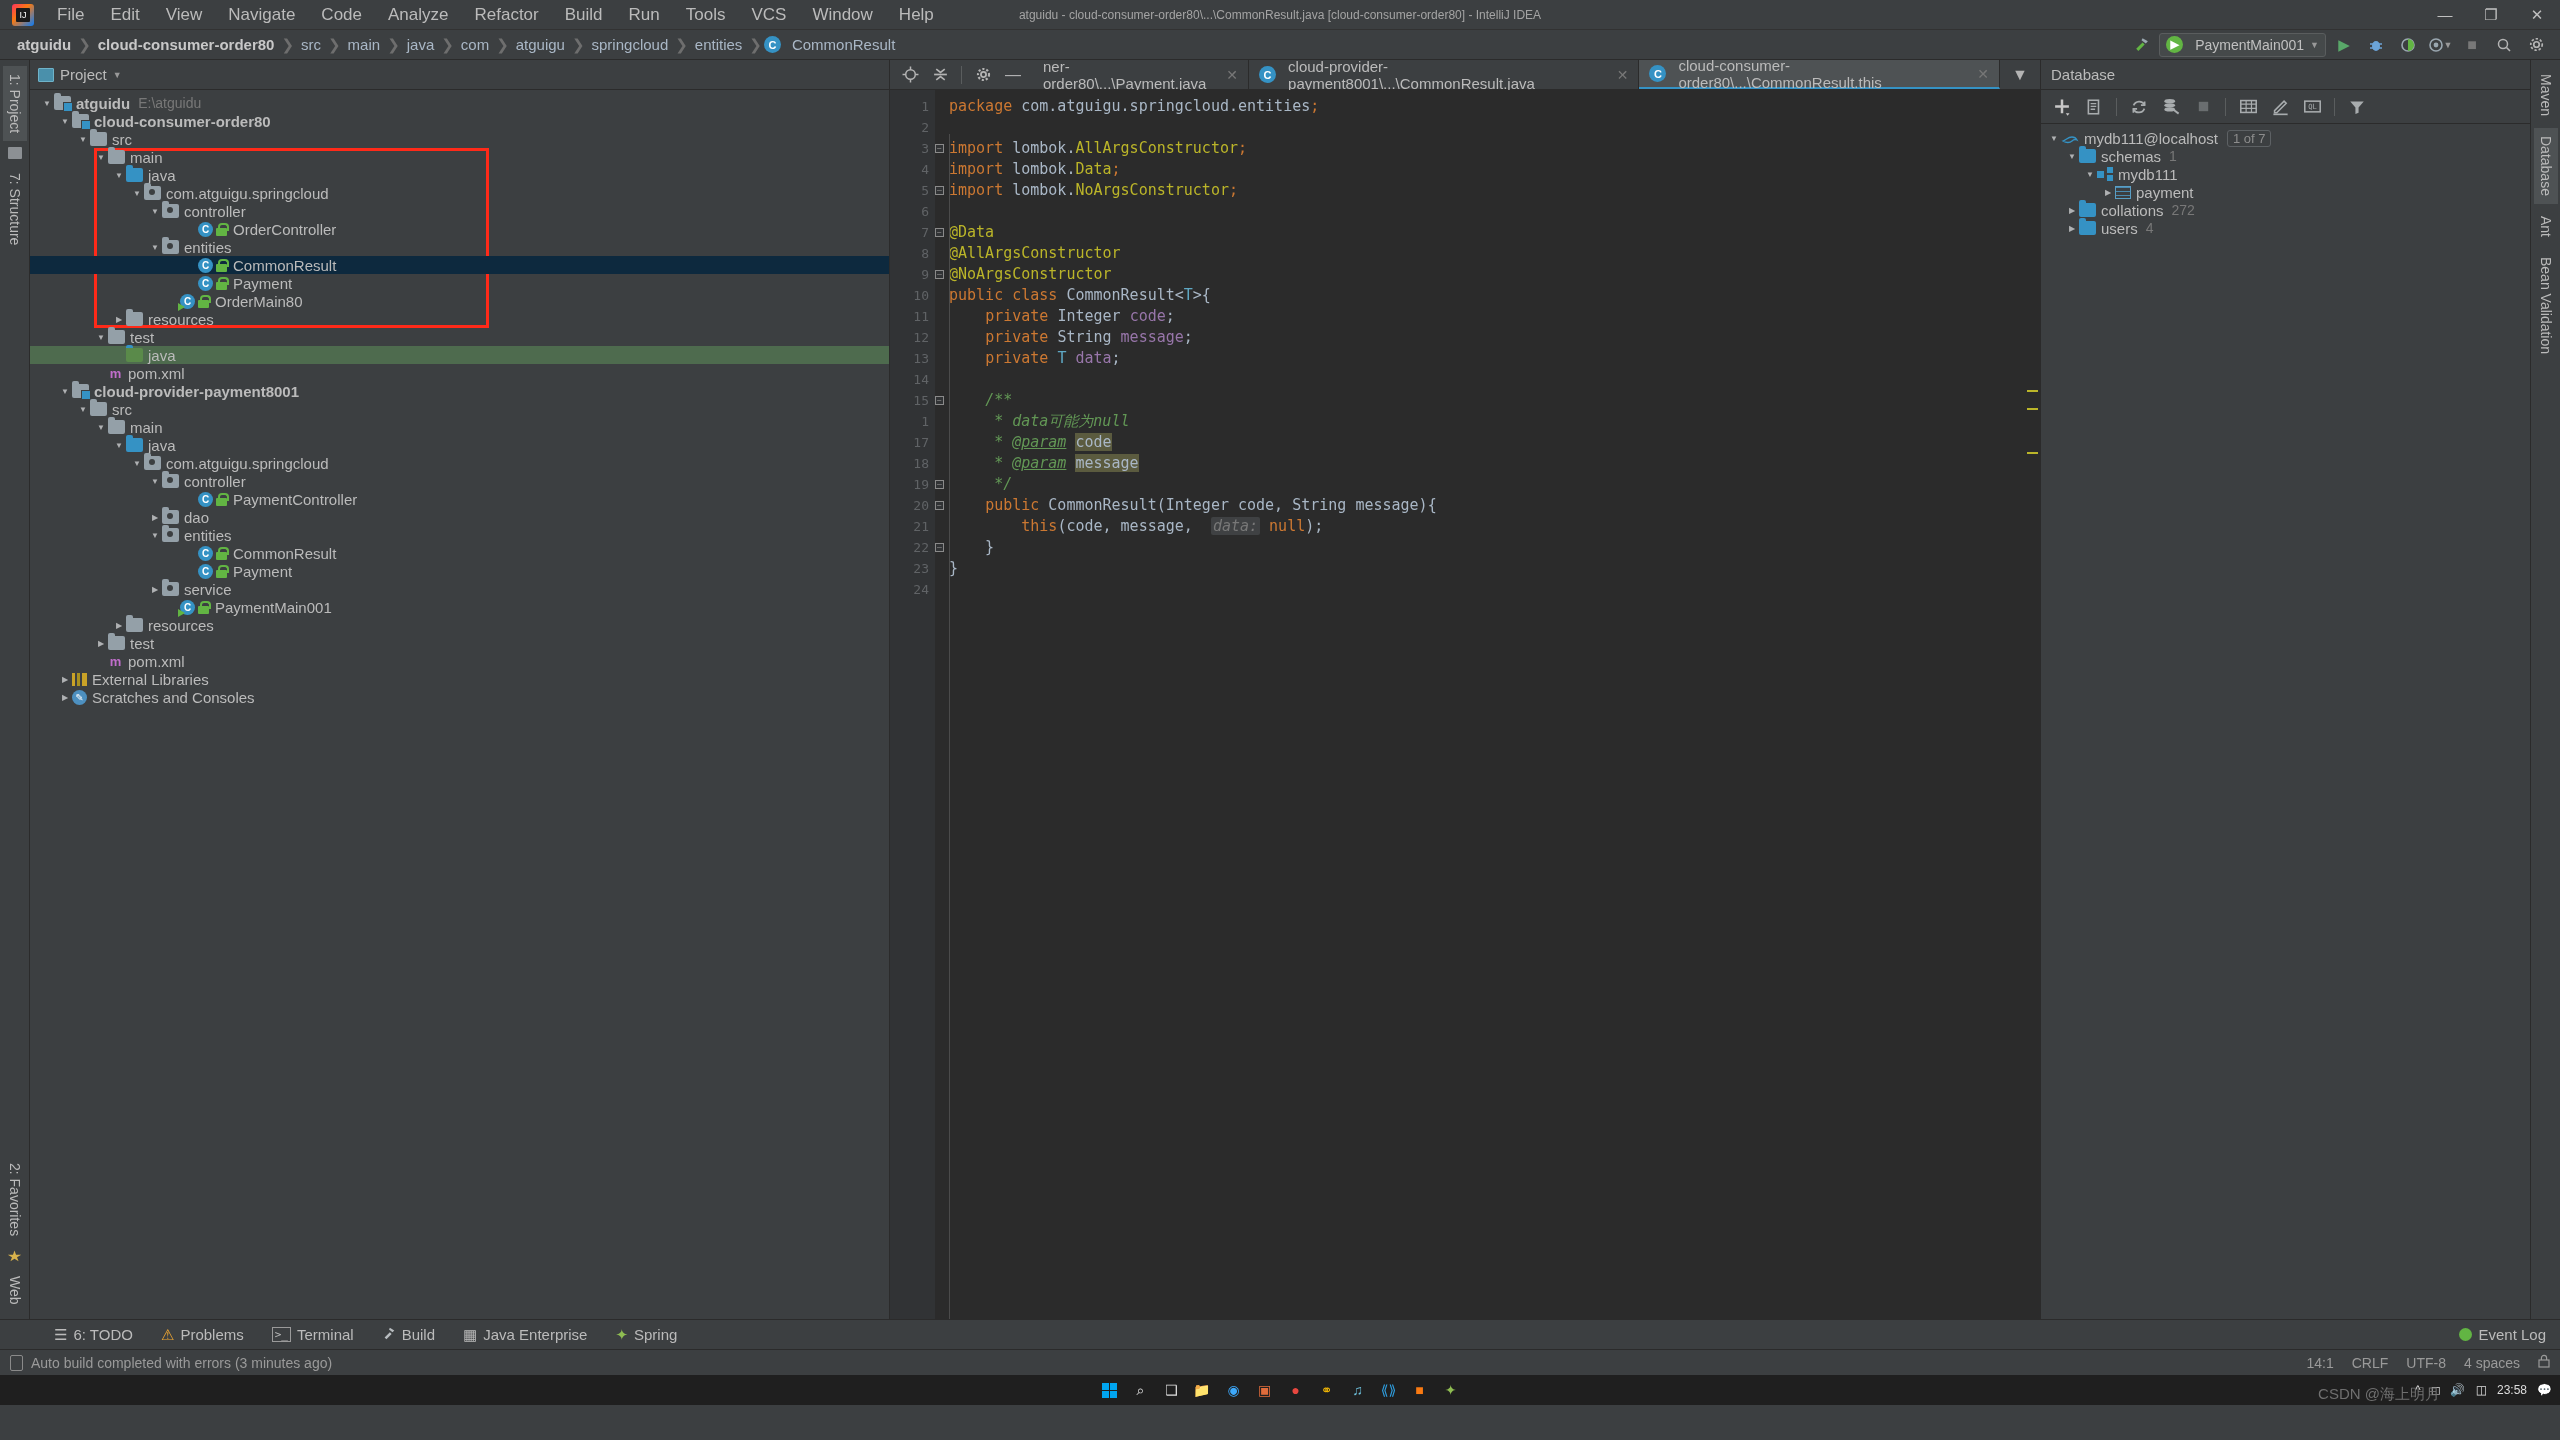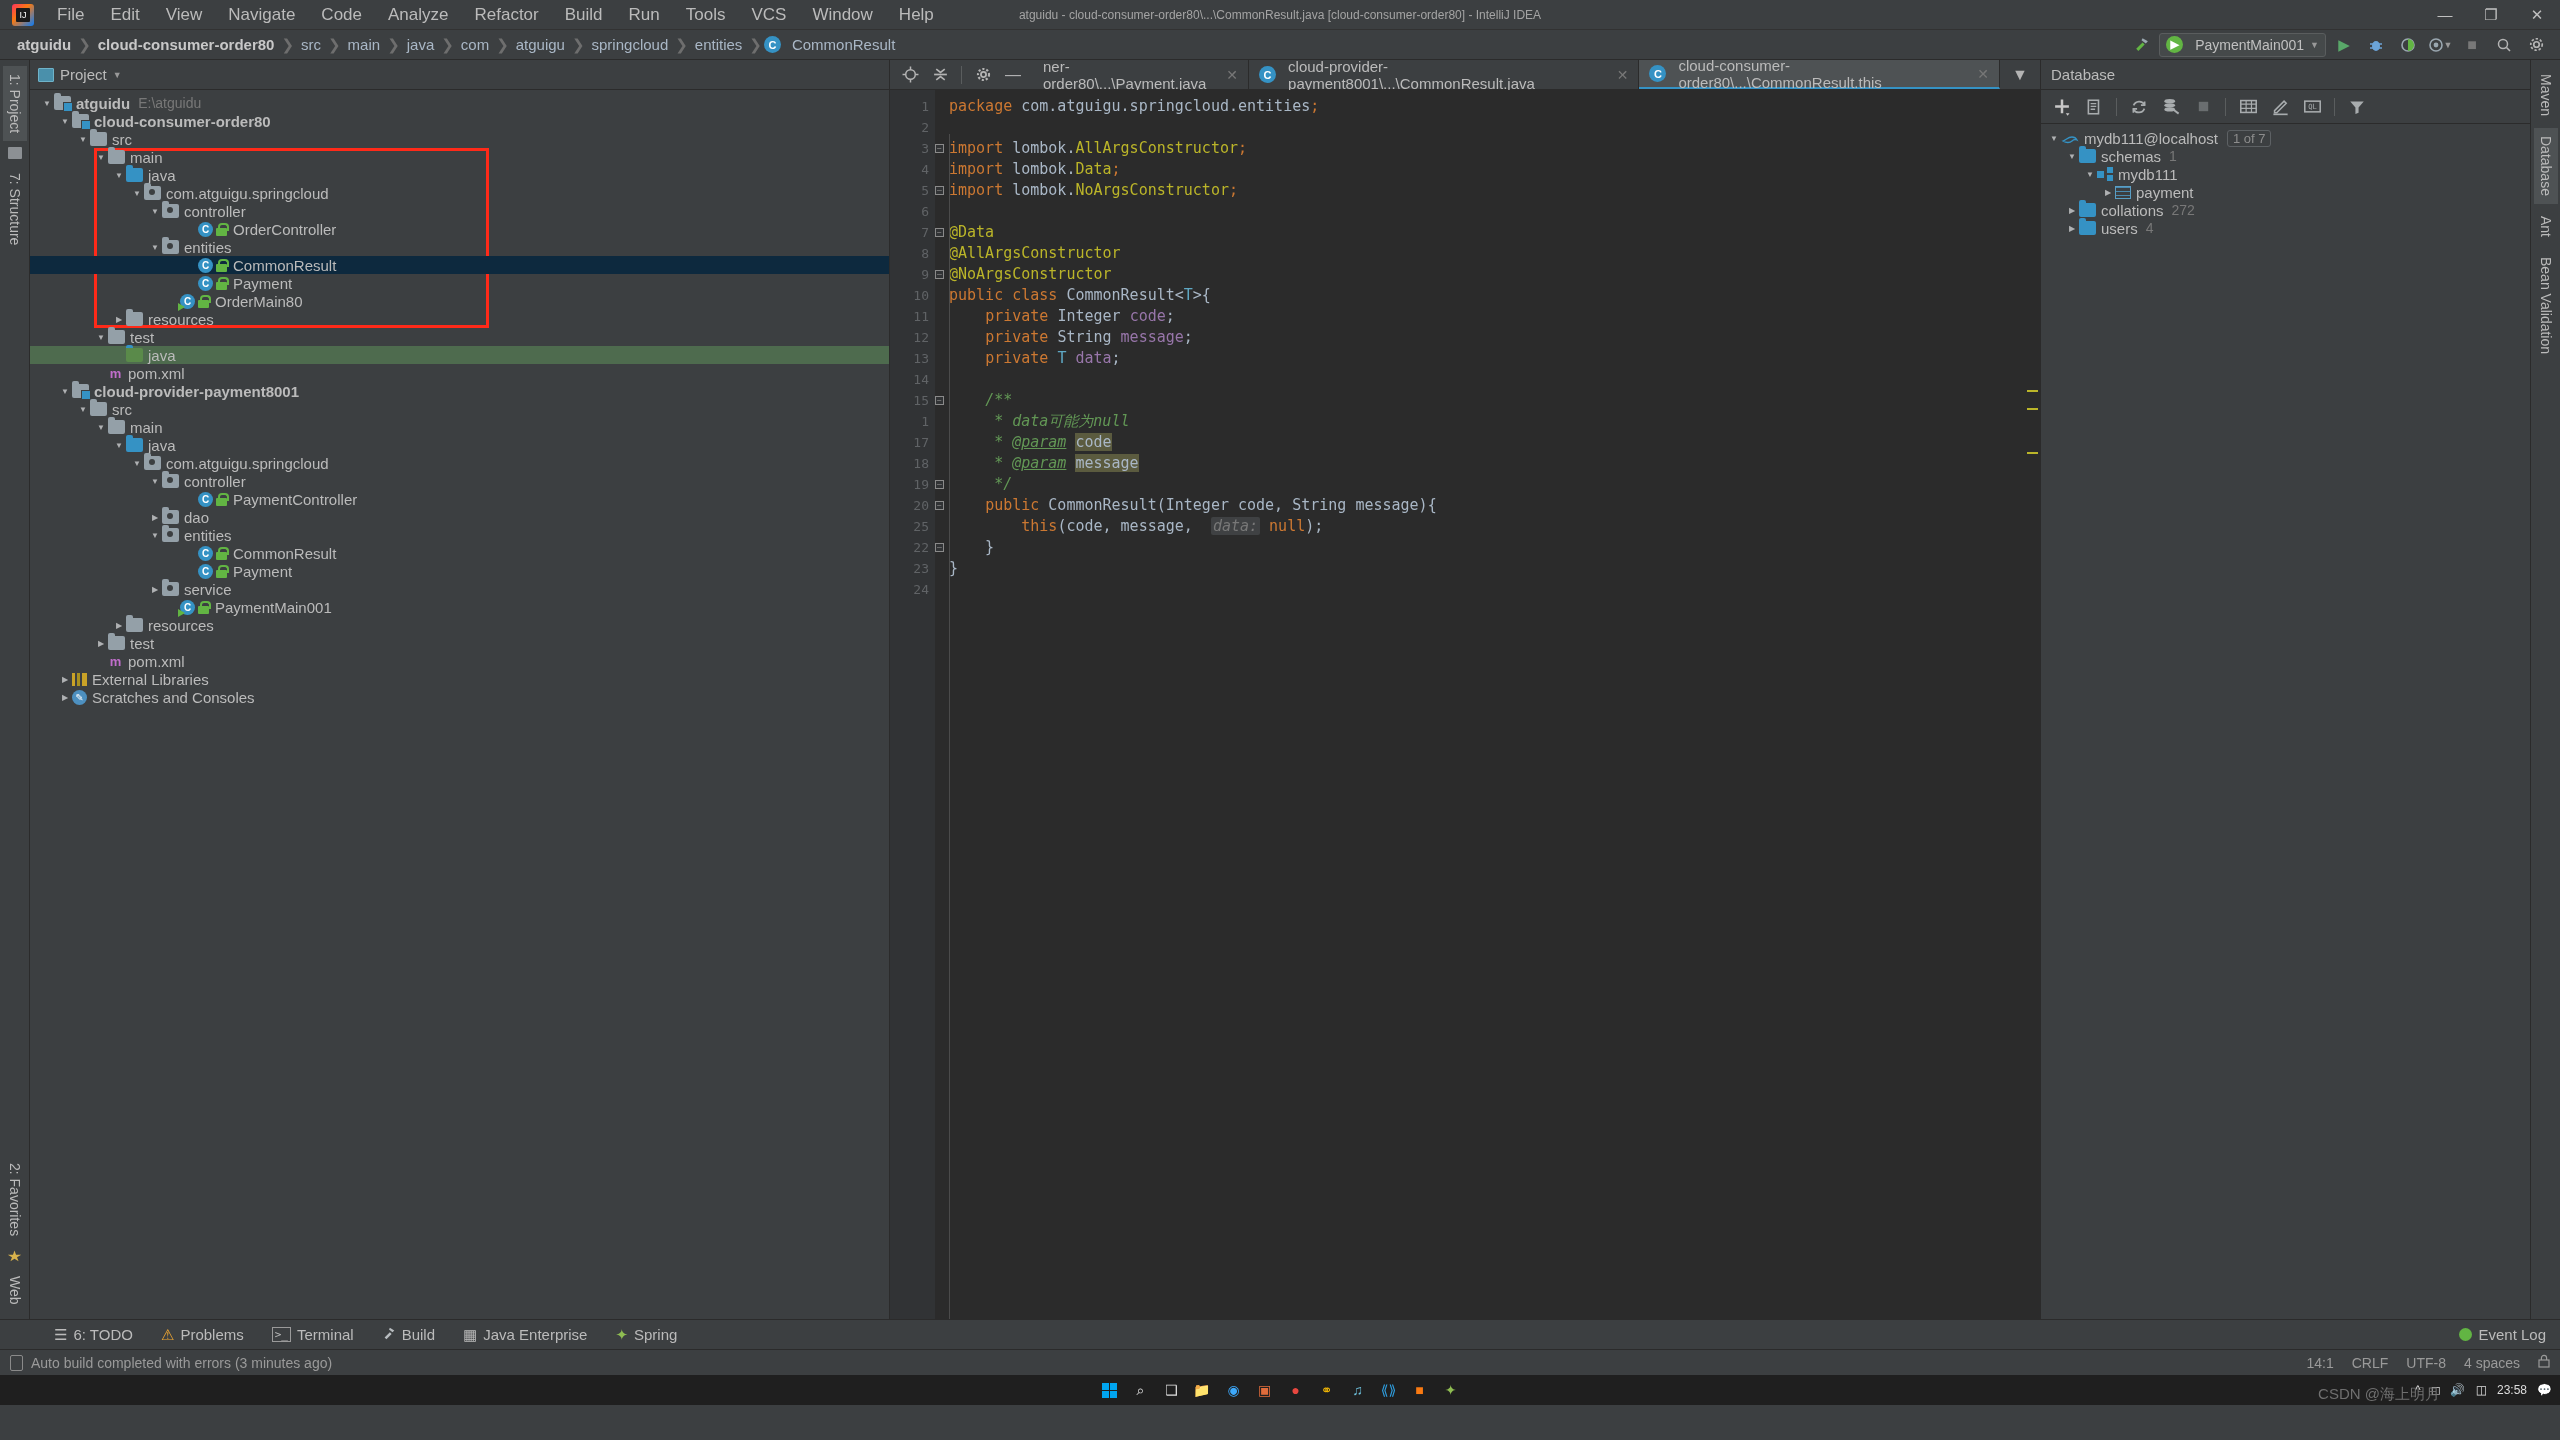--- a/index.html
+++ b/index.html
@@ -578,21 +578,21 @@
           <div class="gln">11</div>
           <div class="gln">12</div>
           <div class="gln">13</div>
           <div class="gln">14</div>
           <div class="gln">15<span class="fold">−</span></div>
           <div class="gln">1</div>
           <div class="gln">17</div>
           <div class="gln">18</div>
           <div class="gln">19<span class="fold">–</span></div>
           <div class="gln">20<span class="fold">−</span></div>
-          <div class="gln">25</div>
+          <div class="gln">21</div>
           <div class="gln">22<span class="fold">–</span></div>
           <div class="gln">23</div>
           <div class="gln">24</div>
         </div>
       <div class="codecol" id="codecol">
         <div class="vline"></div>
       <div class="cl"><span class="kw">package</span> com.atguigu.springcloud.entities<span class="kw">;</span></div>
           <div class="cl">&nbsp;</div>
           <div class="cl"><span class="kw">import</span> lombok.<span class="ann">AllArgsConstructor</span><span class="kw">;</span></div>
           <div class="cl"><span class="kw">import</span> lombok.<span class="ann">Data</span><span class="kw">;</span></div>

